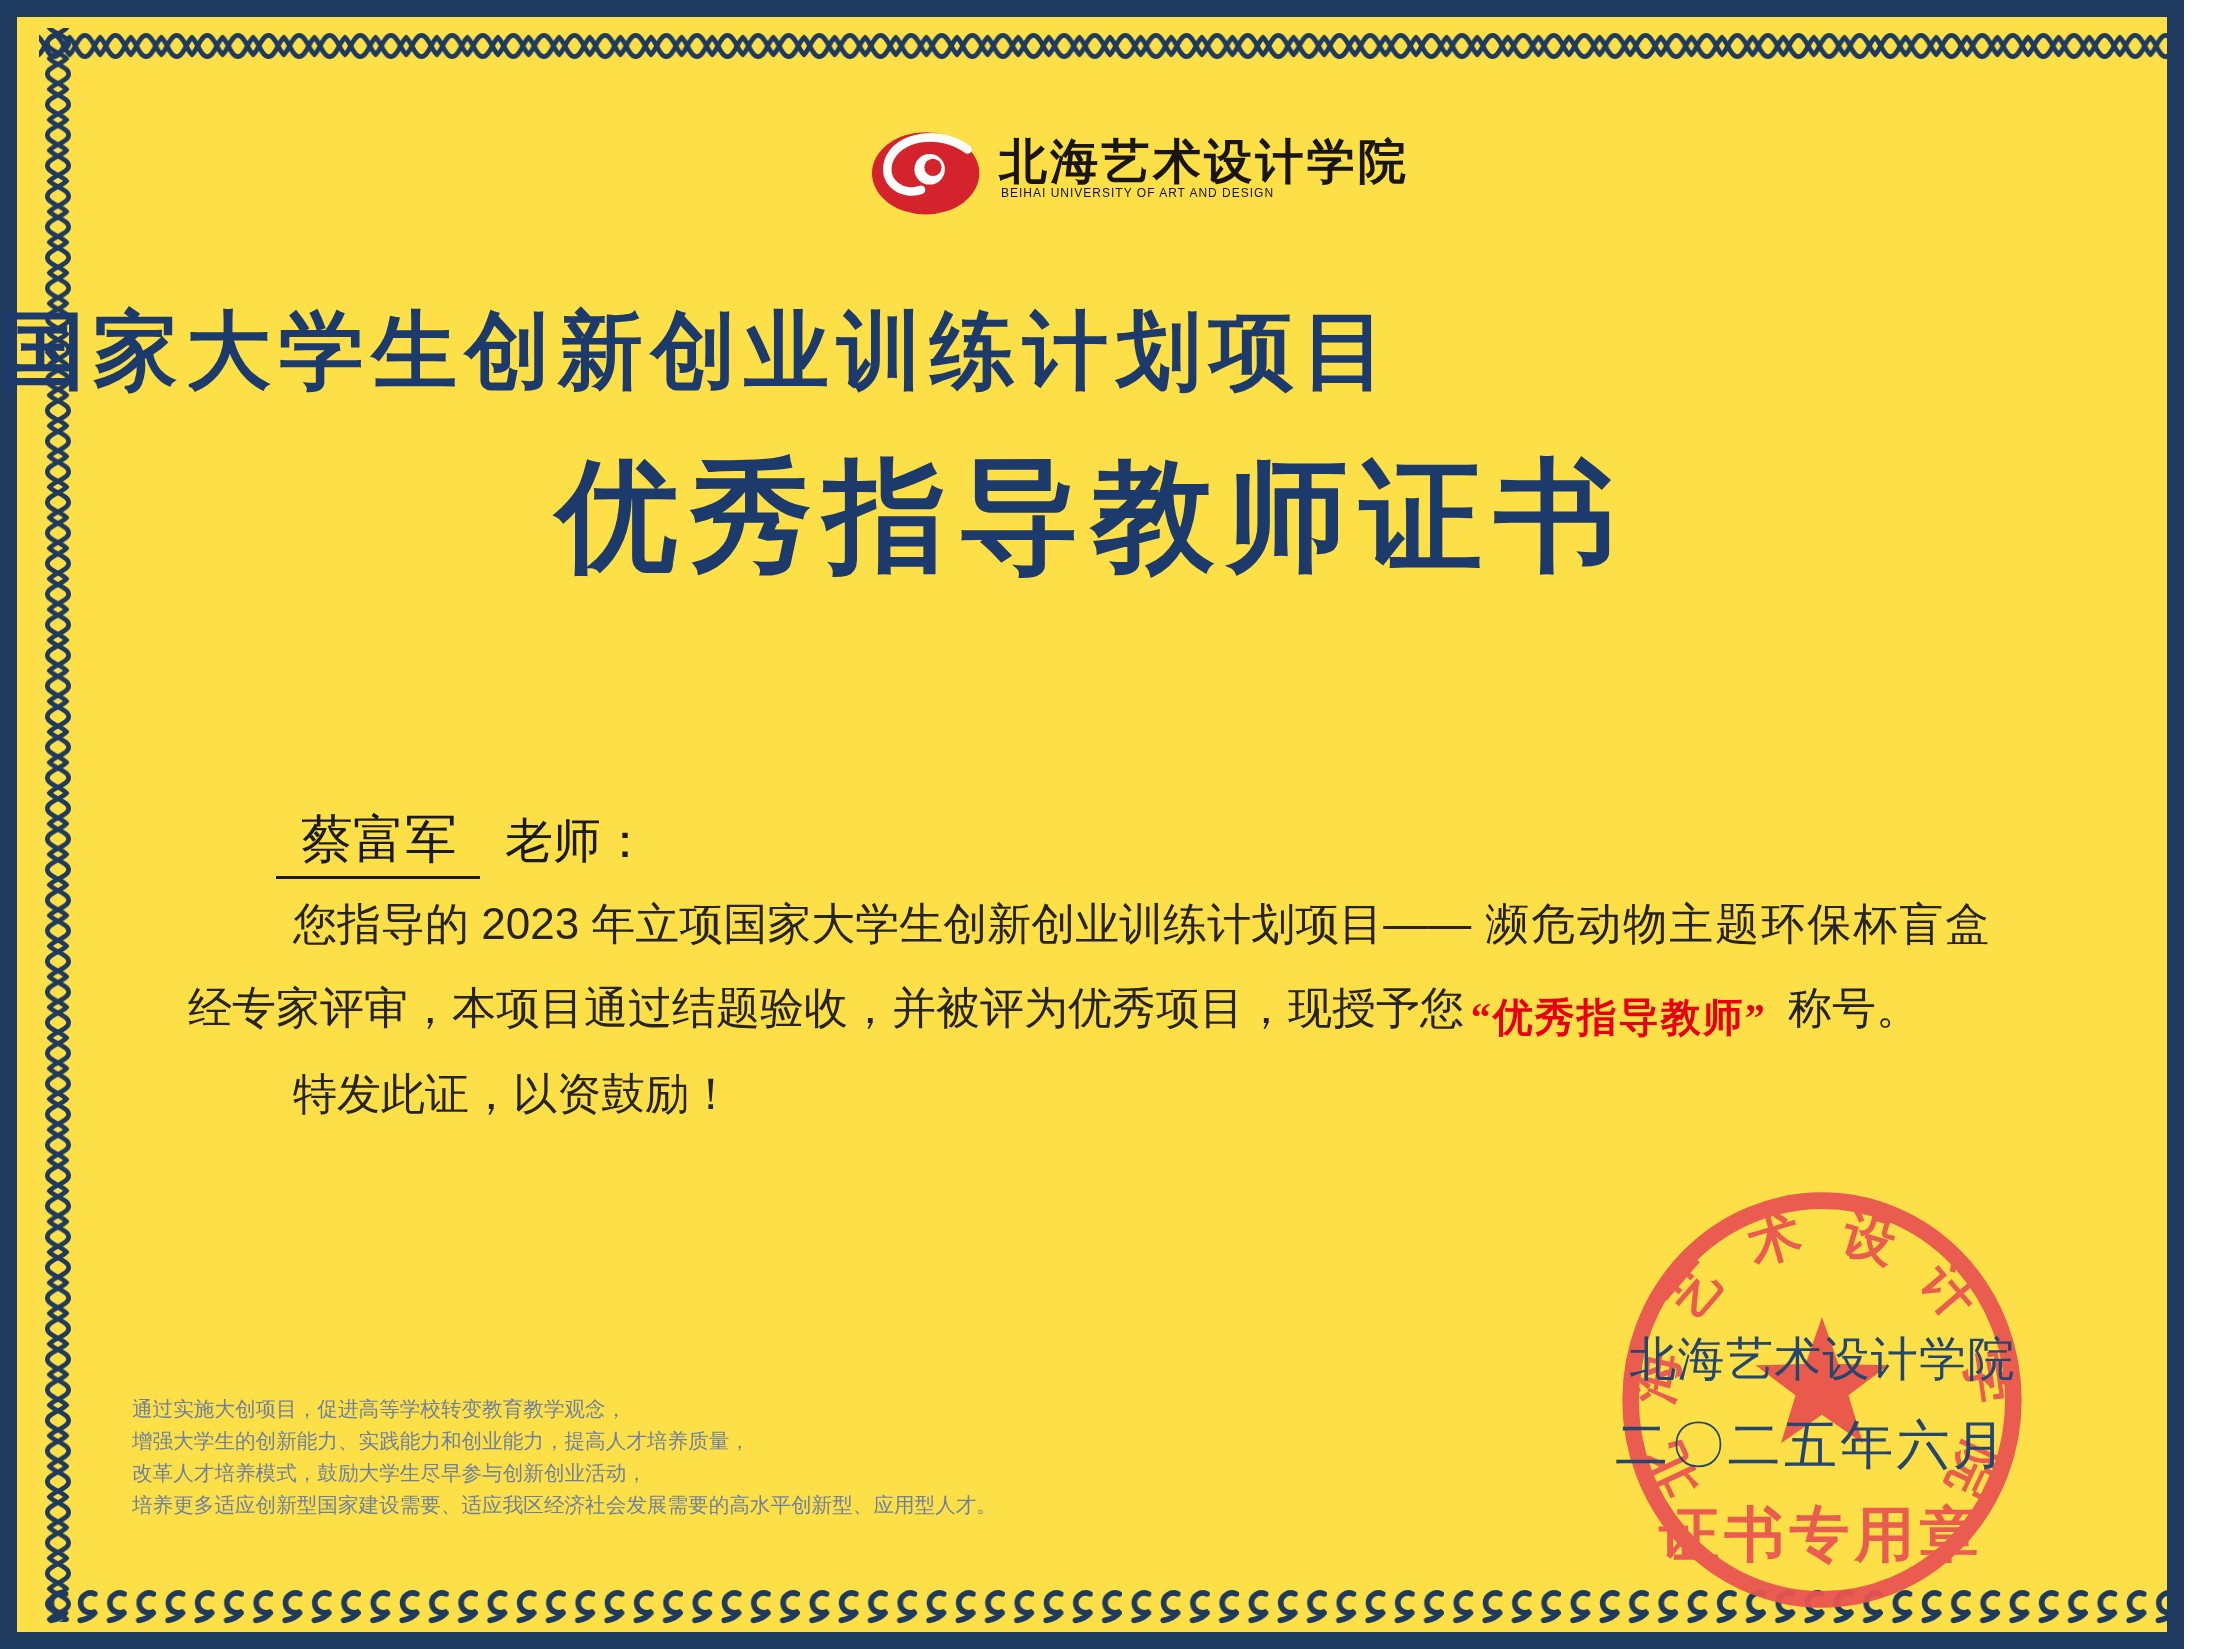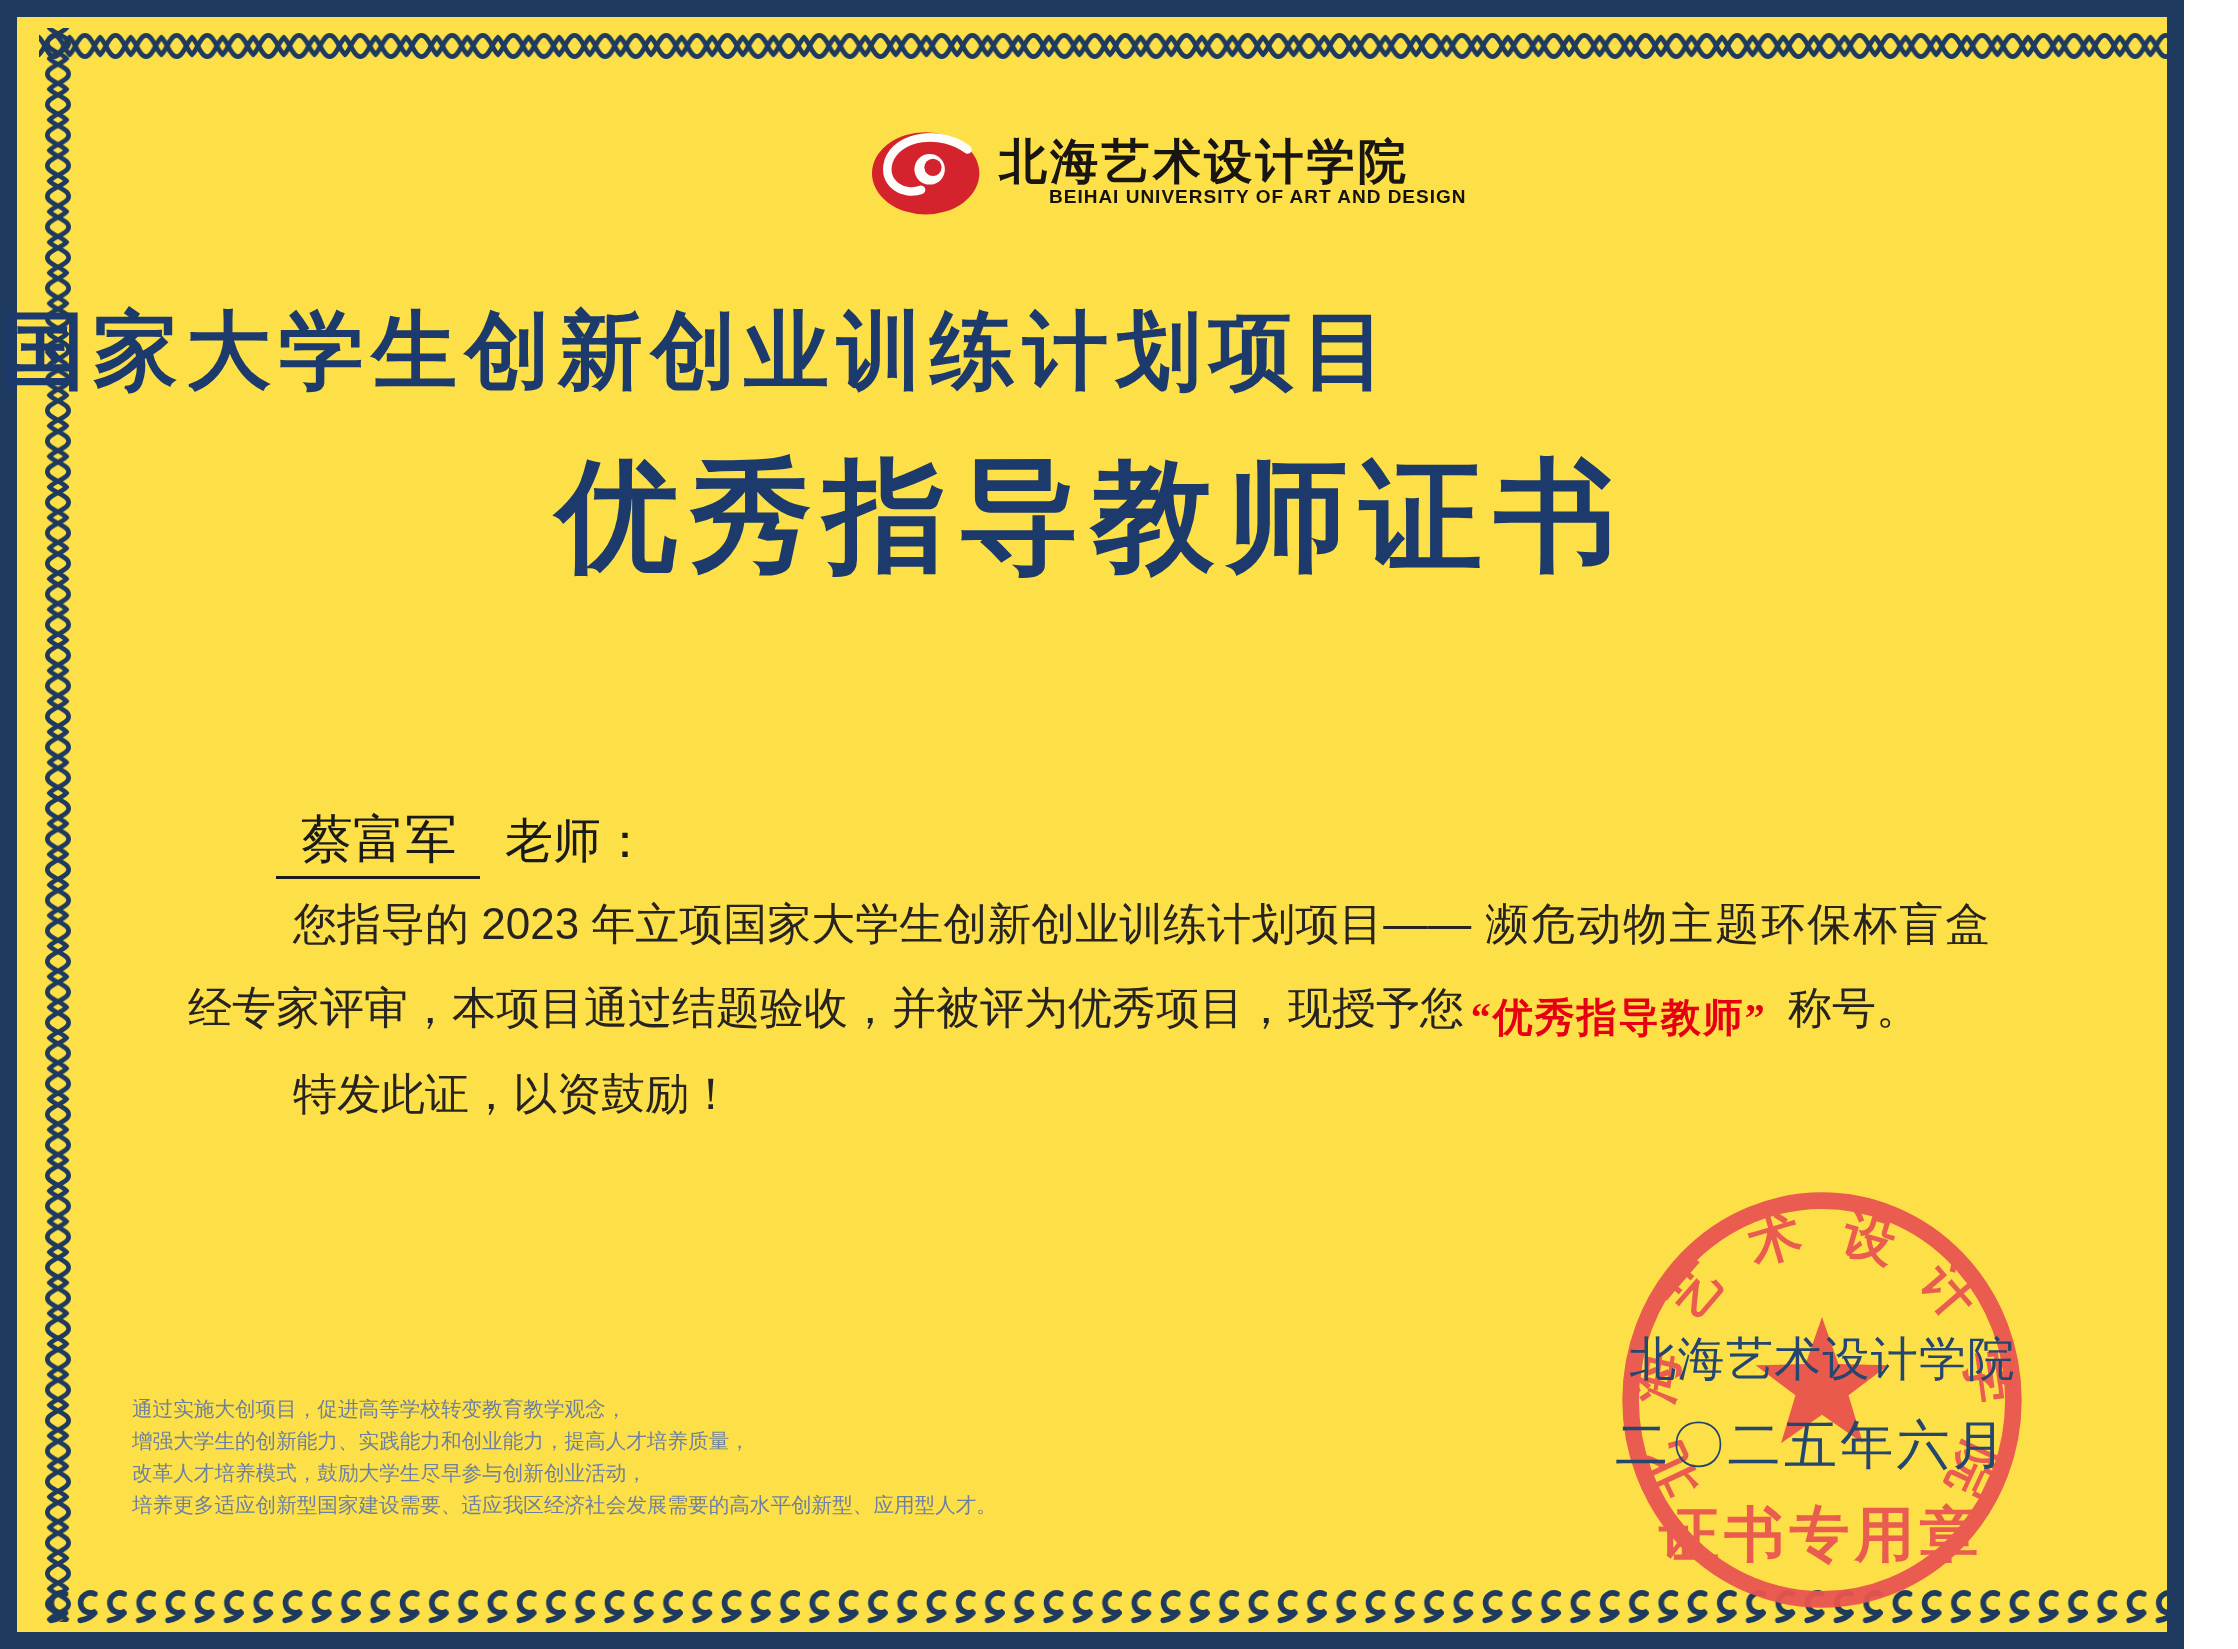--- a/index.html
+++ b/index.html
@@ -20,22 +20,22 @@
   .strip-right{left:2163px;top:28px;width:36px;height:1594px;}
 
   
   .logo-svg{position:absolute;left:868px;top:128px;width:116px;height:92px;}
   .uni-cn{
     position:absolute;left:999px;top:130px;width:399px;
     font-family:"Liberation Serif","DejaVu Serif",serif;
     font-size:48px;font-weight:700;letter-spacing:3.3px;color:#181512;white-space:nowrap;
   }
   .uni-en{
-    position:absolute;left:1049px;top:186px;width:399px;
-    font-size:19px;font-weight:700;letter-spacing:1px;color:#14110e;white-space:nowrap;
+    position:absolute;left:1001px;top:186px;width:399px;
+    font-size:12px;font-weight:400;letter-spacing:1px;color:#14110e;white-space:nowrap;
   }
 
   
   .title1{
     position:absolute;left:0;right:0;top:309px;text-align:left;
     font-family:"Liberation Serif","DejaVu Serif",serif;
     font-size:85px;font-weight:800;letter-spacing:8px;color:#1c3a6b;line-height:1;
   }
   .title2{
     position:absolute;left:0;right:0;top:456px;text-align:center;

